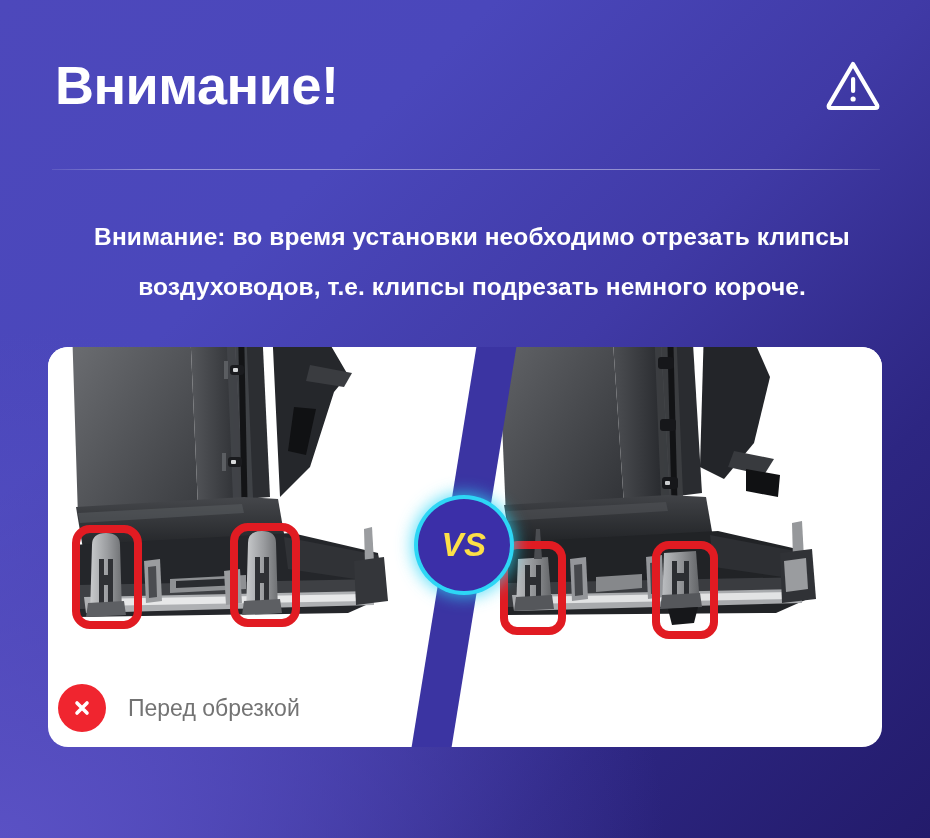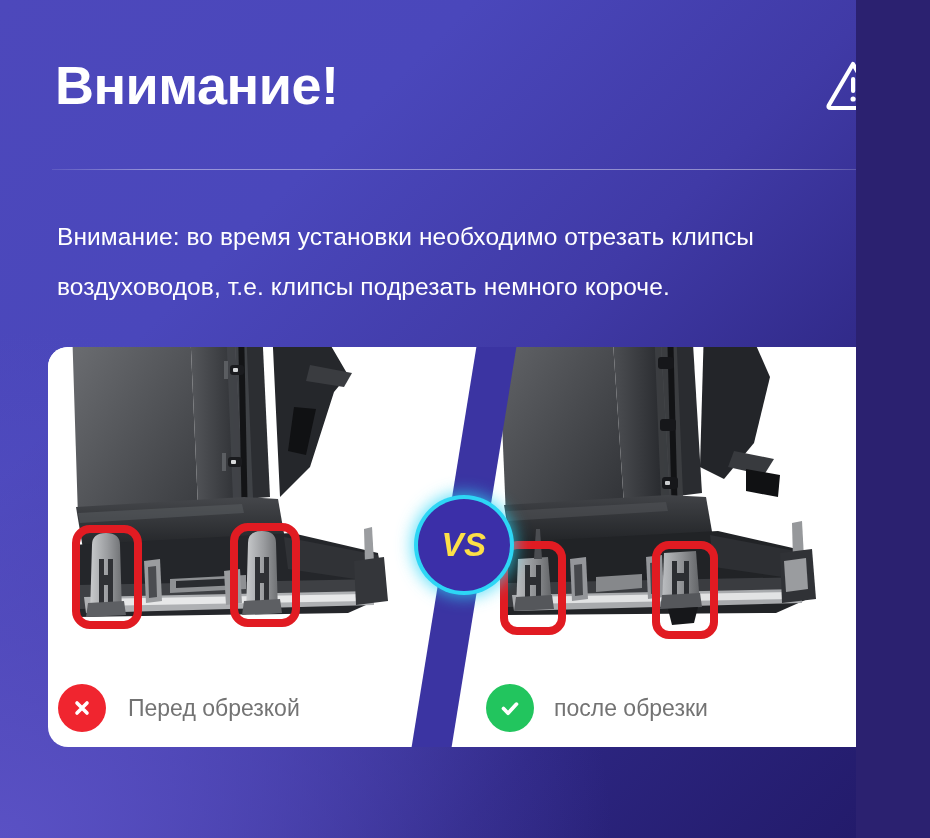--- a/index.html
+++ b/index.html
@@ -10,21 +10,21 @@
   body {
     width: 930px;
     height: 838px;
     overflow: hidden;
     font-family: "Liberation Sans", sans-serif;
   }
 
   
   .poster {
     position: relative;
-    width: 856px;
+    width: 930px;
     height: 838px;
     overflow: hidden;
     background:
       radial-gradient(130% 110% at 0% 100%, #5a51c4 0%, rgba(90,81,196,0) 55%),
       linear-gradient(135deg, #4d48bb 0%, #4a47bb 28%, #403aa6 52%, #2d2682 76%, #231b6b 100%);
   }
 
   
   .header {
     position: absolute;
@@ -56,23 +56,24 @@
   }
 
   
   .intro {
     position: absolute;
     left: 57px;
     top: 212px;
     width: 830px;
     color: #ffffff;
     font-size: 24.5px;
-    font-weight: 400;
+    font-weight: 700;
     line-height: 50px;
     letter-spacing: 0.1px;
+    text-align: center;
   }
 
   
   .card {
     position: absolute;
     left: 48px;
     top: 347px;
     width: 834px;
     height: 400px;
     background: #ffffff;
@@ -364,23 +365,15 @@
 
     <div class="caption cap-left">
       <div class="badge badge-x">
         <svg viewBox="0 0 24 24" width="24" height="24">
           <path d="M7 7 L17 17 M17 7 L7 17" stroke="#ffffff" stroke-width="3.6" stroke-linecap="round"></path>
         </svg>
       </div>
       <div class="cap-text">Перед обрезкой</div>
     </div>
 
-    <div class="caption cap-right">
-      <div class="badge badge-check">
-        <svg viewBox="0 0 24 24" width="26" height="26">
-          <path d="M6 12.5 L10.2 16.8 L18 8.4" fill="none" stroke="#ffffff" stroke-width="3.4" stroke-linecap="round" stroke-linejoin="round"></path>
-        </svg>
-      </div>
-      <div class="cap-text">после обрезки</div>
-    </div>
 
   </div>
 </div>
 
 </body></html>

